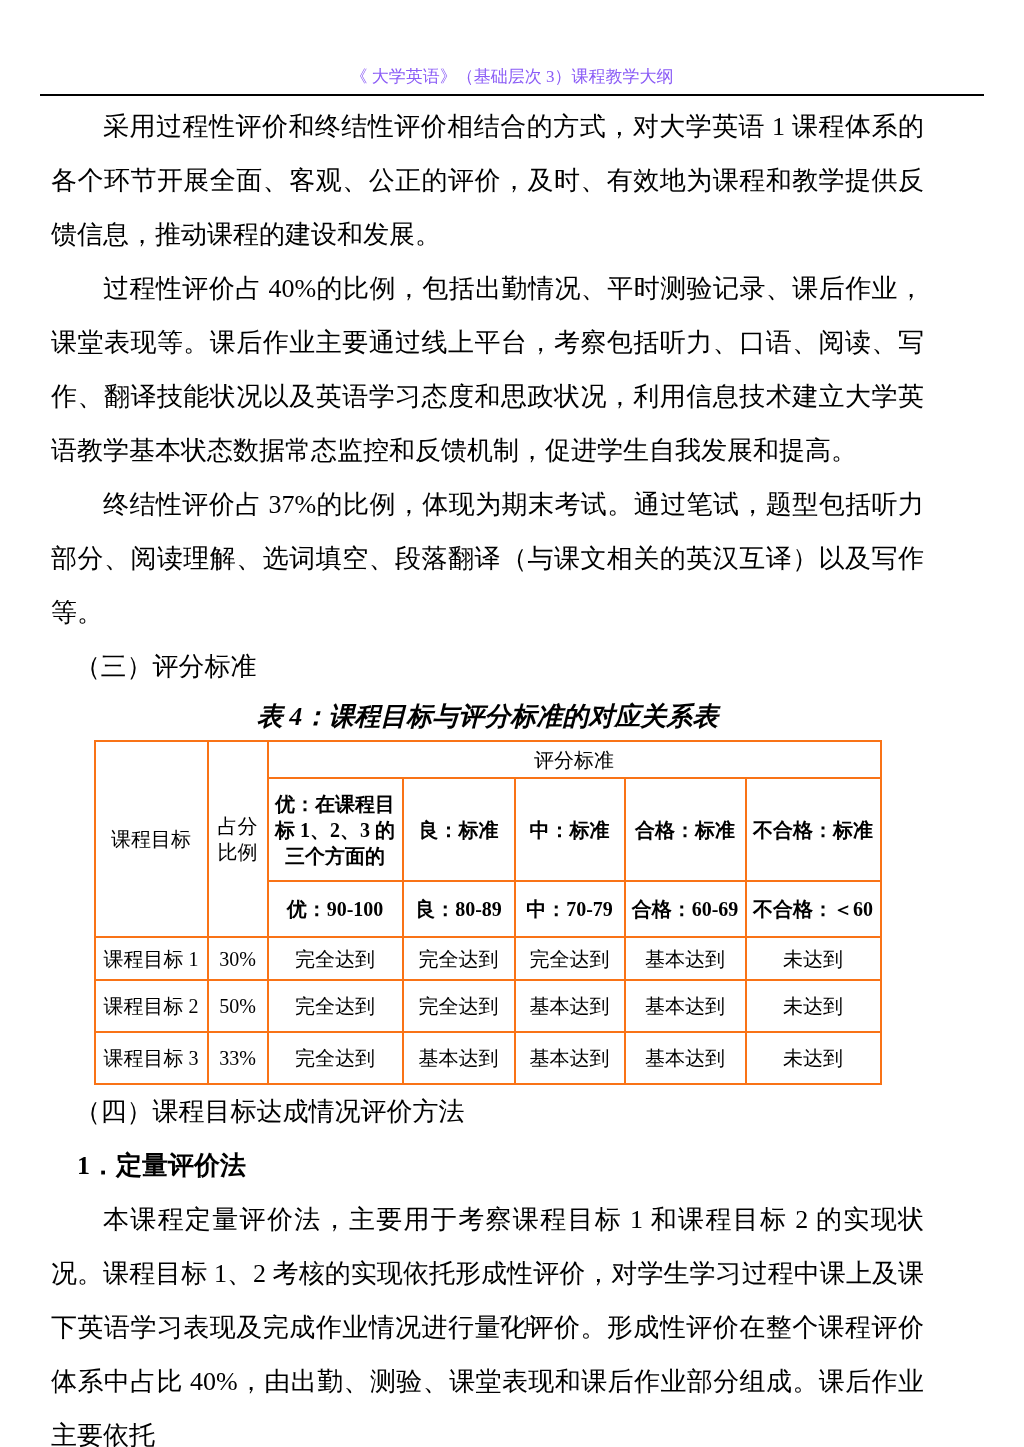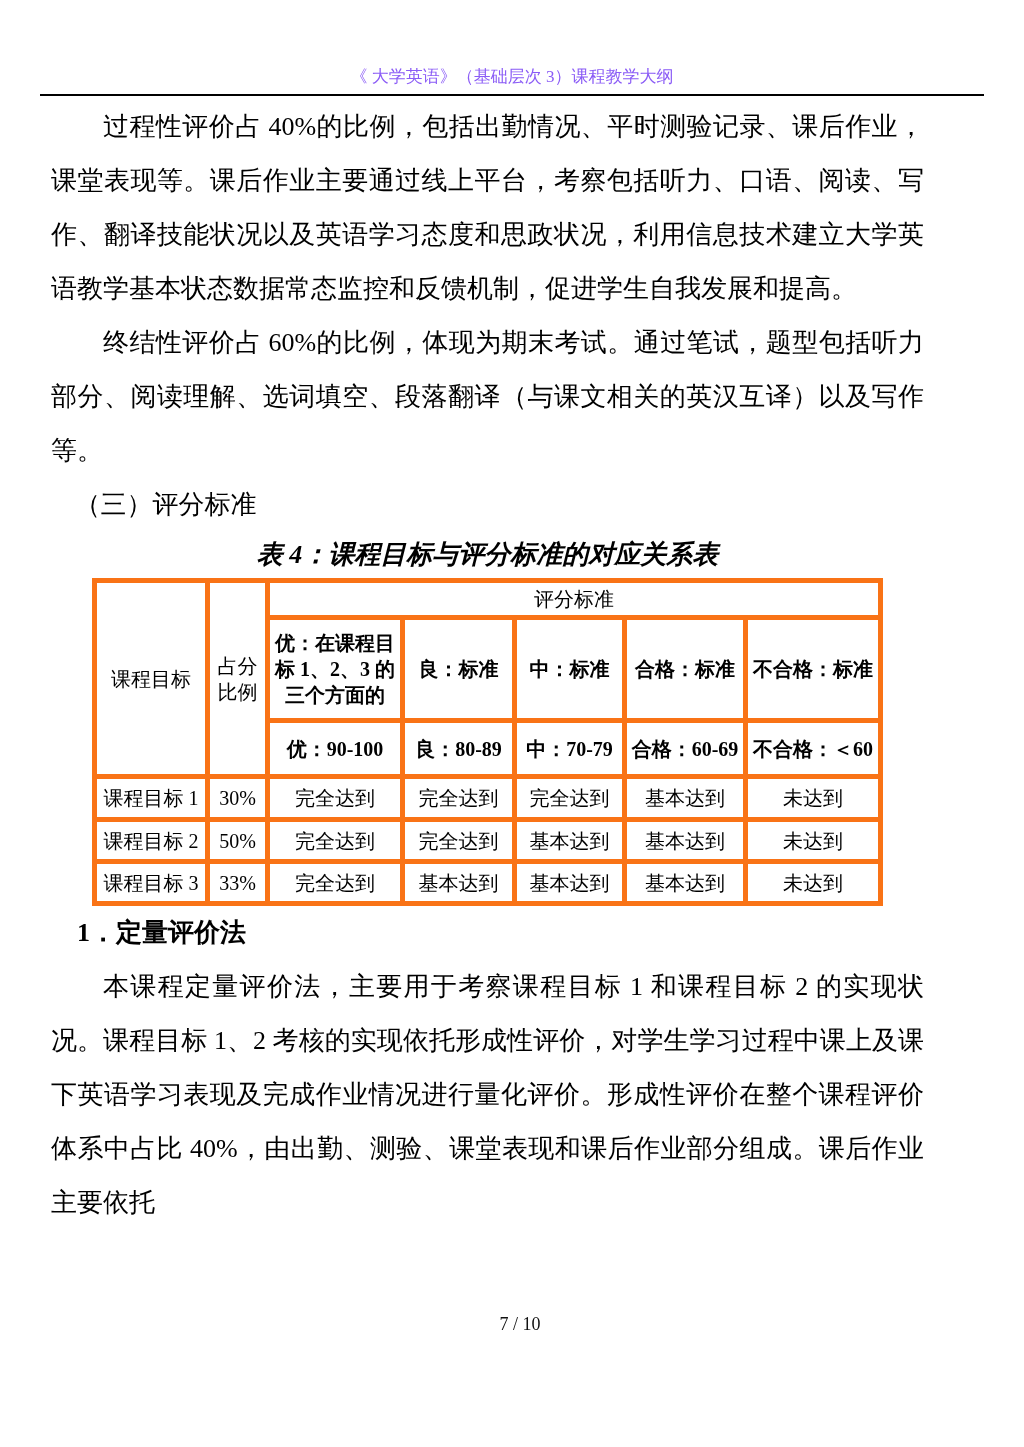--- a/index.html
+++ b/index.html
@@ -42,64 +42,65 @@
     line-height:46px;
     font-style:italic;
   }
   table.grade-table {
     table-layout:fixed;
     width:786px;
     margin:0 auto;
     border-collapse:collapse;
   }
   table.grade-table td {
-    border:5px solid #f97316;
+    border:2px solid #f97316;
     font-size:20px;
     line-height:26px;
     text-align:center;
     vertical-align:middle;
     padding:2px 4px;
     word-break:break-all;
   }
   td.bold { font-weight:bold; }
   td.crit-desc {
     text-align:left;
     padding:4px 9px;
     line-height:33px;
     font-weight:bold;
   }
   tr.hr1 { height:37px; }
   tr.hr2 { height:103px; }
   tr.hr3 { height:56px; }
   tr.dr1 { height:43px; }
-  tr.dr  { height:42px; }
+  tr.dr  { height:52px; }
   .doc-footer {
     position:absolute;
     top:1313px; left:8px; width:100%;
     text-align:center;
     font-size:18px;
     line-height:22px;
     color:#111;
   }
 </style>
 </head>
 <body>
 
 <div class="page">
 
   <div class="doc-header">
     <span>《 大学英语》（基础层次 3）课程教学大纲</span>
   </div>
 
   <div class="content">
 
+    <p class="para">采用过程性评价和终结性评价相结合的方式，对大学英语 1 课程体系的各个环节开展全面、客观、公正的评价，及时、有效地为课程和教学提供反馈信息，推动课程的建设和发展。</p>
 
     <p class="para">过程性评价占 40%的比例，包括出勤情况、平时测验记录、课后作业，课堂表现等。课后作业主要通过线上平台，考察包括听力、口语、阅读、写作、翻译技能状况以及英语学习态度和思政状况，利用信息技术建立大学英语教学基本状态数据常态监控和反馈机制，促进学生自我发展和提高。</p>
 
-    <p class="para">终结性评价占 60%的比例，体现为期末考试。通过笔试，题型包括听力部分、阅读理解、选词填空、段落翻译（与课文相关的英汉互译）以及写作等。</p>
+    <p class="para">终结性评价占 37%的比例，体现为期末考试。通过笔试，题型包括听力部分、阅读理解、选词填空、段落翻译（与课文相关的英汉互译）以及写作等。</p>
 
     <p class="sec-heading">（三）评分标准</p>
 
     <p class="table-title">表 4：课程目标与评分标准的对应关系表</p>
 
     <table class="grade-table">
       <colgroup>
         <col style="width:113px">
         <col style="width:60px">
         <col style="width:135px">
@@ -151,20 +152,21 @@
         <td>33%</td>
         <td>完全达到</td>
         <td>基本达到</td>
         <td>基本达到</td>
         <td>基本达到</td>
         <td>未达到</td>
       </tr>
     </tbody>
       </table>
 
+    <p class="sec-heading">（四）课程目标达成情况评价方法</p>
 
     <p class="num-heading">1．定量评价法</p>
 
     <p class="para">本课程定量评价法，主要用于考察课程目标 1 和课程目标 2 的实现状况。课程目标 1、2 考核的实现依托形成性评价，对学生学习过程中课上及课下英语学习表现及完成作业情况进行量化评价。形成性评价在整个课程评价体系中占比 40%，由出勤、测验、课堂表现和课后作业部分组成。课后作业主要依托</p>
 
   </div>
 
   <div class="doc-footer">
     <span>7 / 10</span>
   </div>

